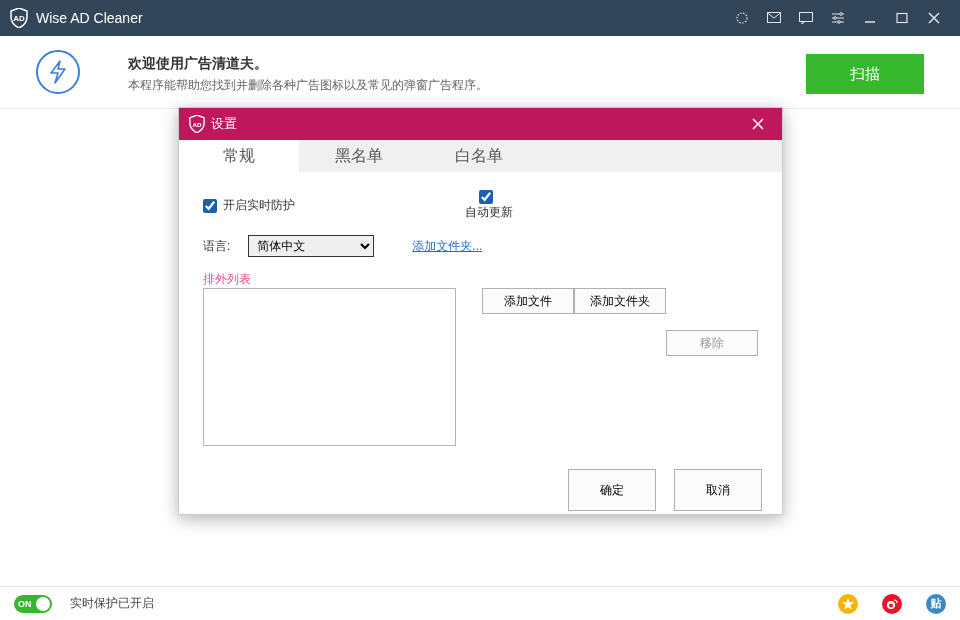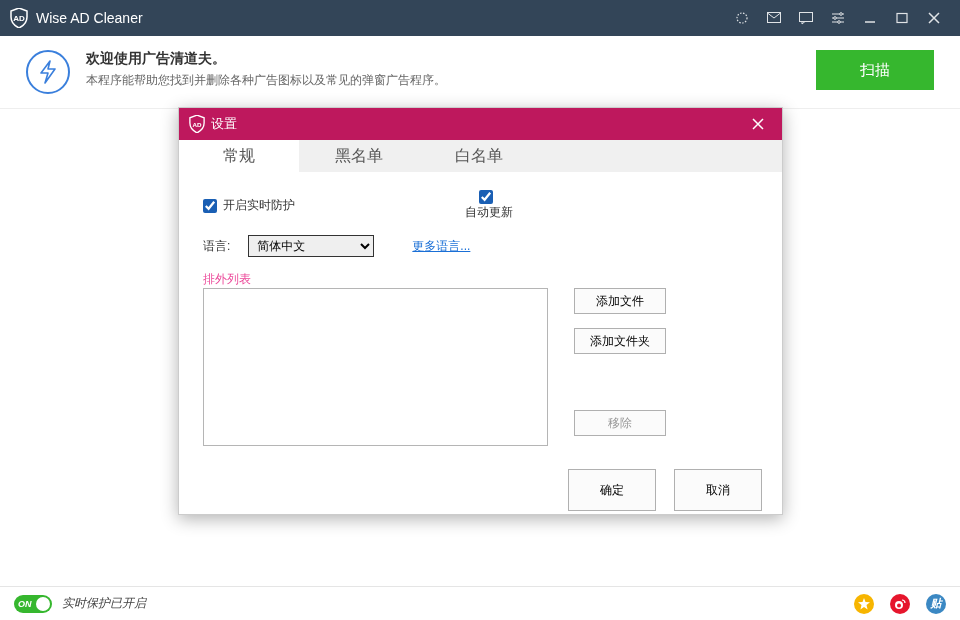--- a/index.html
+++ b/index.html
@@ -4,21 +4,21 @@
   <style>
     * { box-sizing: border-box; margin: 0; padding: 0; font-family: "Microsoft YaHei", Arial, sans-serif; }
     body { width: 960px; height: 620px; overflow: hidden; background: #fff; position: relative; }
 
     .titlebar { height: 36px; background: #334558; display: flex; align-items: center; color: #fff; font-size: 14px; padding: 0 10px; }
     .titlebar .logo { width: 18px; height: 20px; margin-right: 8px; display: flex; align-items: center; }
     .titlebar .spacer { flex: 1; }
     .title-icon { width: 32px; height: 36px; display: flex; align-items: center; justify-content: center; cursor: pointer; }
     .title-icon svg { opacity: 0.85; }
 
-    .header-area { display: flex; align-items: flex-start; padding: 14px 26px; border-bottom: 1px solid #eee; }
+    .header-area { display: flex; align-items: flex-end; padding: 14px 36px; border-bottom: 1px solid #eee; gap: 32px; }
     .header-ico { width: 44px; height: 44px; border: 2px solid #3a7fdc; border-radius: 50%; display: flex; align-items: center; justify-content: center; margin-right: 16px; color: #3a7fdc; }
     .header-text h2 { font-size: 14px; font-weight: bold; color: #333; margin-bottom: 4px; }
     .header-text p { font-size: 12px; color: #666; }
     .scan-btn { margin-left: auto; width: 118px; height: 40px; background: #36b72e; color: #fff; font-size: 15px; border:none; cursor:pointer; }
 
     .dialog { position: absolute; left: 178px; top: 107px; width: 605px; height: 408px; background: #fff; box-shadow: 0 4px 16px rgba(0,0,0,0.3); border: 1px solid #ccc; display: flex; flex-direction: column; }
     .dialog-titlebar { height: 32px; background: #be185d; color: #fff; display: flex; align-items: center; padding: 12px 10px; font-size: 13px; }
     .dialog-titlebar .spacer { flex: 1; }
     .dialog-close { width: 28px; height: 32px; display: flex; align-items: center; justify-content: center; cursor: pointer; }
 
@@ -28,28 +28,28 @@
 
     .dialog-body { flex: 1; padding: 18px 24px 0 24px; font-size: 12px; color: #333; }
     .row { display: flex; align-items: center; margin-bottom: 14px; }
     .chk { width: 14px; height: 14px; margin-right: 6px; accent-color: #1a5fb4; }
     .lang-label { margin-right: 18px; }
     .lang-sel { width: 126px; height: 22px; border: 1px solid #333; font-size: 12px; padding: 0 4px; }
     .link-blue { color: #1a6fd6; text-decoration: underline; cursor: pointer; margin-left: 38px; }
     .excl-label { color: #ec4899; display: block; }
     .excl-area { display: flex; }
     .excl-box { width: 345px; height: 158px; border: 1px solid #b5b5b5; background: #fff; }
-    .excl-btns { margin-left: 26px; display: flex; flex-direction: column; }
+    .excl-btns { margin-left: 26px; display: flex; flex-direction: row; }
     .smallbtn { width: 92px; height: 26px; background: #fbfbfb; border: 1px solid #b0b0b0; font-size: 12px; cursor: pointer; margin-bottom: 14px; }
     .smallbtn.disabled { color: #999; cursor: default; margin-top: 42px; }
 
     .dialog-footer { height: 48px; display: flex; justify-content: flex-end; align-items: center; padding: 0 20px; gap: 18px; }
     .dlg-btn { width: 88px; height: 42px; background: #fbfbfb; border: 1px solid #b0b0b0; font-size: 12px; cursor: pointer; }
 
-    .statusbar { position: absolute; bottom: 0; left: 0; right: 0; height: 34px; border-top: 1px solid #e5e5e5; background: #fff; display: flex; align-items: center; padding: 0 14px; font-size: 12px; color: #444; gap: 10px; font-style: italic; }
+    .statusbar { position: absolute; bottom: 0; left: 0; right: 0; height: 34px; border-top: 1px solid #e5e5e5; background: #fff; display: flex; align-items: center; padding: 0 14px; font-size: 12px; color: #444; gap: 18px; }
     .toggle { width: 38px; height: 18px; background: #36b72e; border-radius: 10px; position: relative; display: flex; align-items: center; cursor: pointer; }
     .toggle::after { content:''; position: absolute; right: 2px; width: 14px; height: 14px; background: #fff; border-radius: 50%; }
     .toggle-label { position: absolute; left: 4px; color: #fff; font-size: 9px; font-weight: bold; }
     .statusbar .spacer { flex:1; }
     .stat-ico { width: 20px; height: 20px; border-radius: 50%; display: flex; align-items:center; justify-content:center; margin-left: 6px; cursor:pointer; }
     .stat-star { background: #f7b500; }
     .stat-weibo { background: #e6162d; }
     .stat-tie { background: #3b88c3; }
     .stat-ico span { color:#fff; font-size: 11px; font-weight: bold;}
   </style>
@@ -151,21 +151,21 @@
       <label style="display:flex;align-items:center;flex-direction:column;">
         <input type="checkbox" class="chk" checked="" style="">
         <span>自动更新</span>
       </label>
     </div>
     <div class="row">
       <span class="lang-label">语言:</span>
       <select class="lang-sel">
         <option>简体中文</option>
       </select>
-      <a class="link-blue">更多语言...</a>
+      <a class="link-blue">添加文件夹...</a>
     </div>
     <span class="excl-label">排外列表</span>
     <div class="excl-area">
       <div class="excl-box"></div>
       <div class="excl-btns">
         <button class="smallbtn">添加文件</button>
         <button class="smallbtn">添加文件夹</button>
         <button class="smallbtn disabled">移除</button>
       </div>
     </div>

